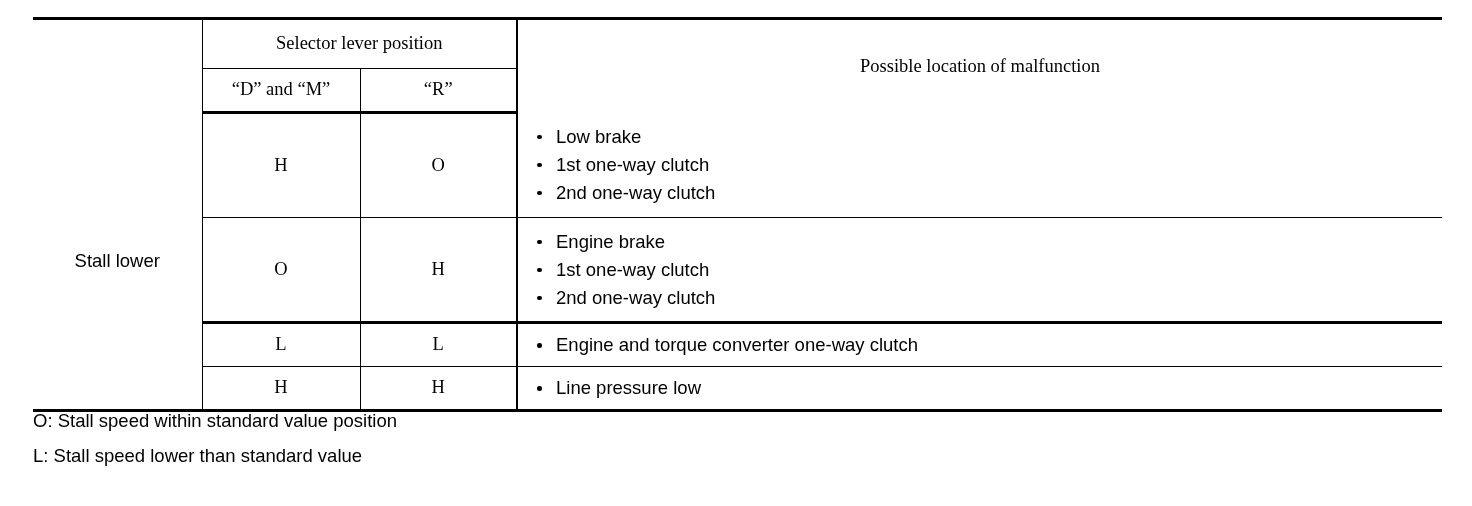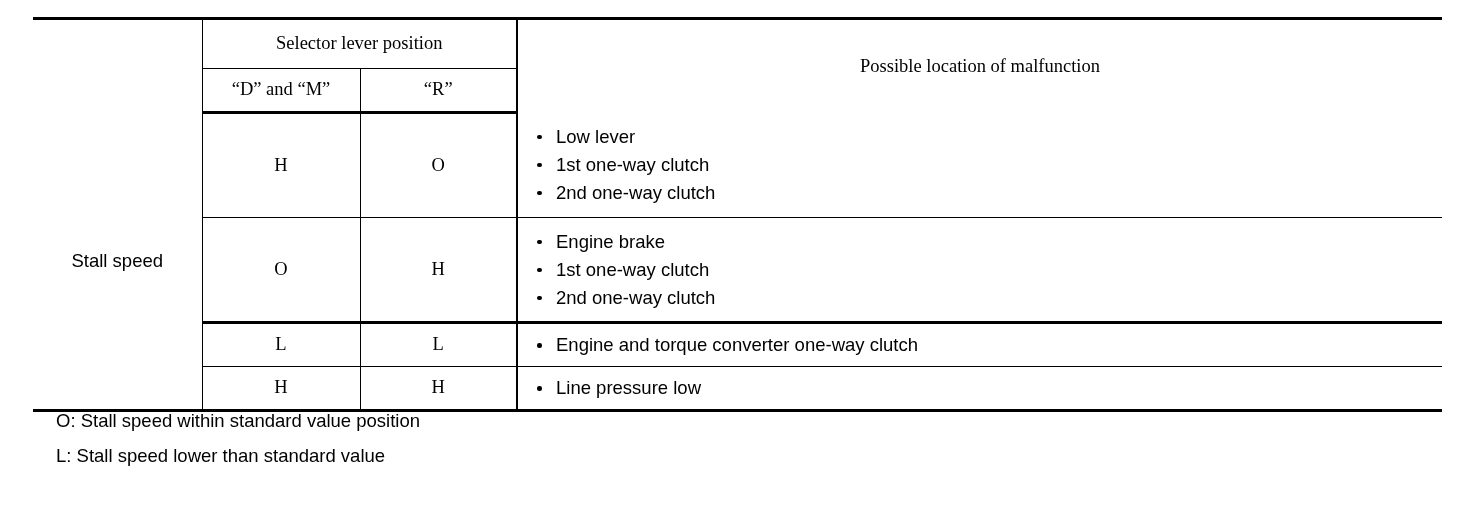--- a/index.html
+++ b/index.html
@@ -98,21 +98,20 @@
   
   .legend {
     position: absolute;
     left: 33px;
     top: 403px;
     font-size: 18.5px;
   }
   .legend div {
     line-height: 35px;
     white-space: nowrap;
-    margin-left: 23px;
   }
 </style>
 </head>
 <body>
 
 <div id="page">
 
   <div class="tbl-wrap">
     <table class="spec">
       <colgroup>
@@ -140,31 +139,31 @@
           <td class="bb-thick bl-thin ctr mid h-sub">
             <span class="cell-text">“D” and “M”</span>
           </td>
           <td class="bb-thick bl-thin ctr mid h-sub">
             <span class="cell-text">“R”</span>
           </td>
         </tr>
 
         <tr>
           <td class="bb-thick ctr mid" rowspan="4">
-            <span class="label-text">Stall speed</span>
+            <span class="label-text">Stall lower</span>
           </td>
           <td class="bb-thin bl-thin ctr mid r-tall">
             <span class="cell-text">H</span>
           </td>
           <td class="bb-thin bl-thin ctr mid r-tall">
             <span class="cell-text">O</span>
           </td>
           <td class="bb-thin bl-thick mid r-tall">
             <ul class="bullets">
-              <li>Low lever</li>
+              <li>Low brake</li>
               <li>1st one-way clutch</li>
               <li>2nd one-way clutch</li>
             </ul>
           </td>
         </tr>
 
         <tr>
           <td class="bb-thick bl-thin ctr mid r-tall">
             <span class="cell-text">O</span>
           </td>

